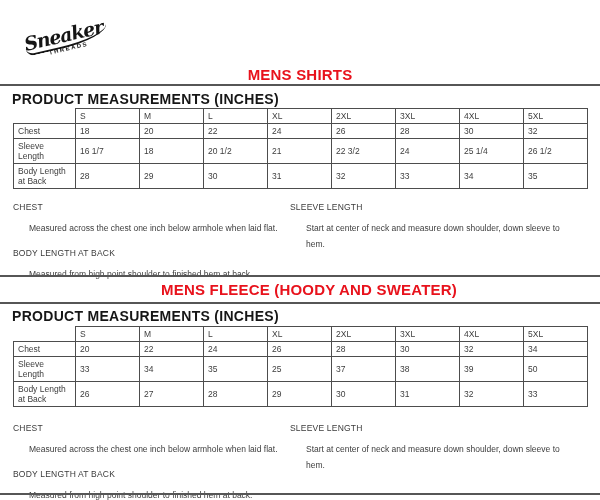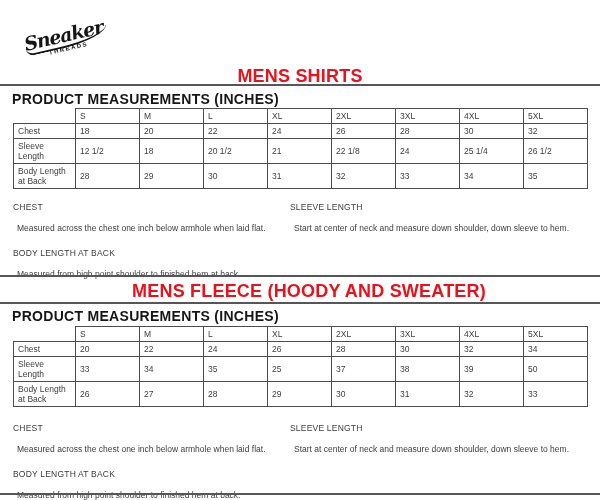--- a/index.html
+++ b/index.html
@@ -22,21 +22,21 @@
     border-radius: 0 0 60% 8px;
     display: inline-block; padding: 0 4px 0 0;
   }
   .logo-sub {
     font-size: 6px; font-weight: bold; color: #151515;
     letter-spacing: 1.6px; margin: -2px 0 0 22px;
   }
   
   .section-title {
     position: absolute; left: 0; right: 0; text-align: center;
-    color: var(--accent); font-weight: bold; font-size: 18px;
+    color: var(--accent); font-weight: bold; font-size: 15px;
     letter-spacing: 0.2px;
   }
   #title1 { top: 66px; }
   #title2 { top: 281px; padding-left: 18px; }
   
   .rule { position: absolute; left: 0; right: 0; height: 2px; background: var(--rule); }
   #rule1 { top: 84px; }
   #rule2 { top: 275px; }
   #rule3 { top: 302px; }
   #rule4 { top: 493px; }
@@ -63,21 +63,21 @@
     line-height: 10px;
   }
   table.size-table th.empty { border: none; background: transparent; }
   
   .defs { position: absolute; left: 13px; display: flex; width: 575px; }
   #defs1 { top: 202px; }
   #defs2 { top: 423px; }
   .def-col-left { width: 277px; }
   .def-col-right { width: 285px; }
   .def-term { font-size: 8.5px; color: #3a3a3a; letter-spacing: 0.2px; margin: 0 0 8px 0; }
-  .def-desc { font-size: 8.5px; color: var(--text); line-height: 16px; margin: 0 0 12px 4px; }
+  .def-desc { font-size: 8.5px; color: var(--text); line-height: 16px; margin: 0 0 12px 16px; }
 </style>
 </head>
 <body>
 
 <div class="logo">
   <div class="logo-script">Sneaker</div>
   <div class="logo-sub">THREADS</div>
 </div>
 
 <div id="title1" class="section-title">MENS SHIRTS</div>
@@ -115,25 +115,25 @@
       <td>20</td>
       <td>22</td>
       <td>24</td>
       <td>26</td>
       <td>28</td>
       <td>30</td>
       <td>32</td>
     </tr>
     <tr>
       <td>Sleeve Length</td>
-      <td>12 1/2</td>
+      <td>16 1/7</td>
       <td>18</td>
       <td>20 1/2</td>
       <td>21</td>
-      <td>22 1/8</td>
+      <td>22 3/2</td>
       <td>24</td>
       <td>25 1/4</td>
       <td>26 1/2</td>
     </tr>
     <tr>
       <td>Body Length at Back</td>
       <td>28</td>
       <td>29</td>
       <td>30</td>
       <td>31</td>

